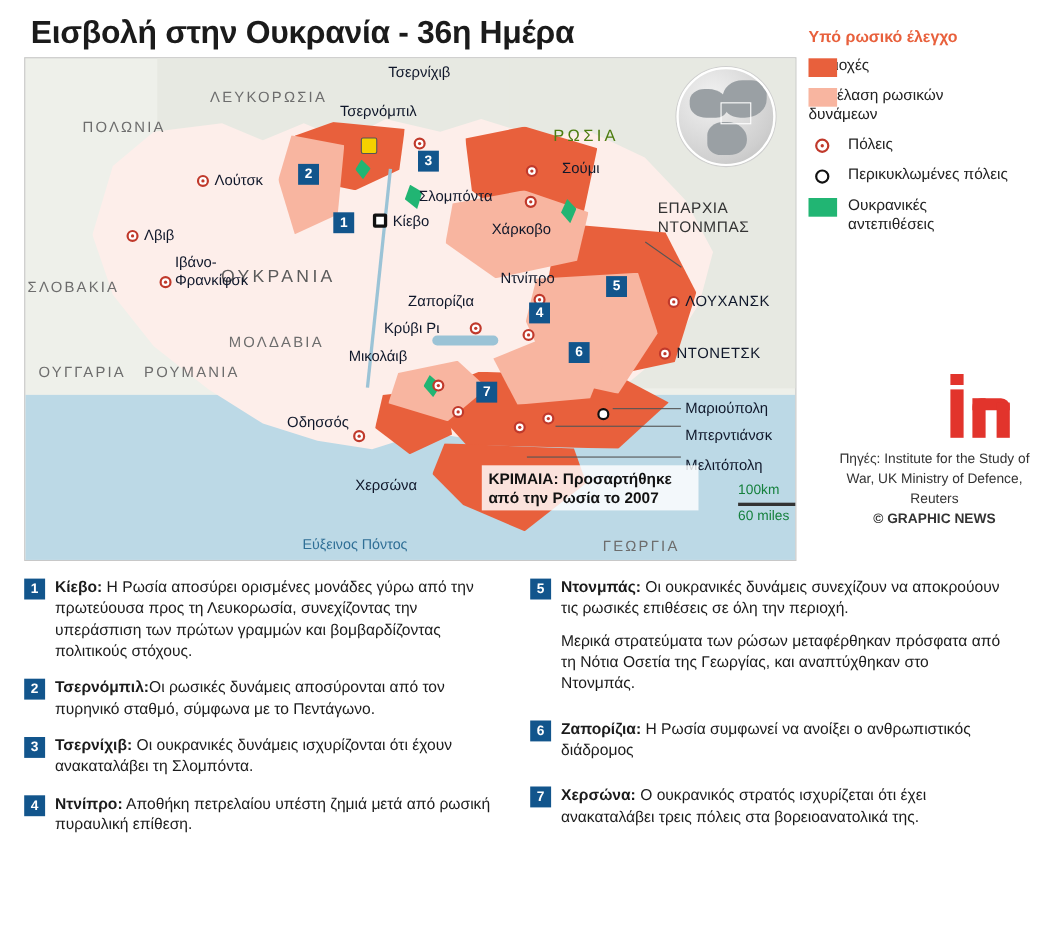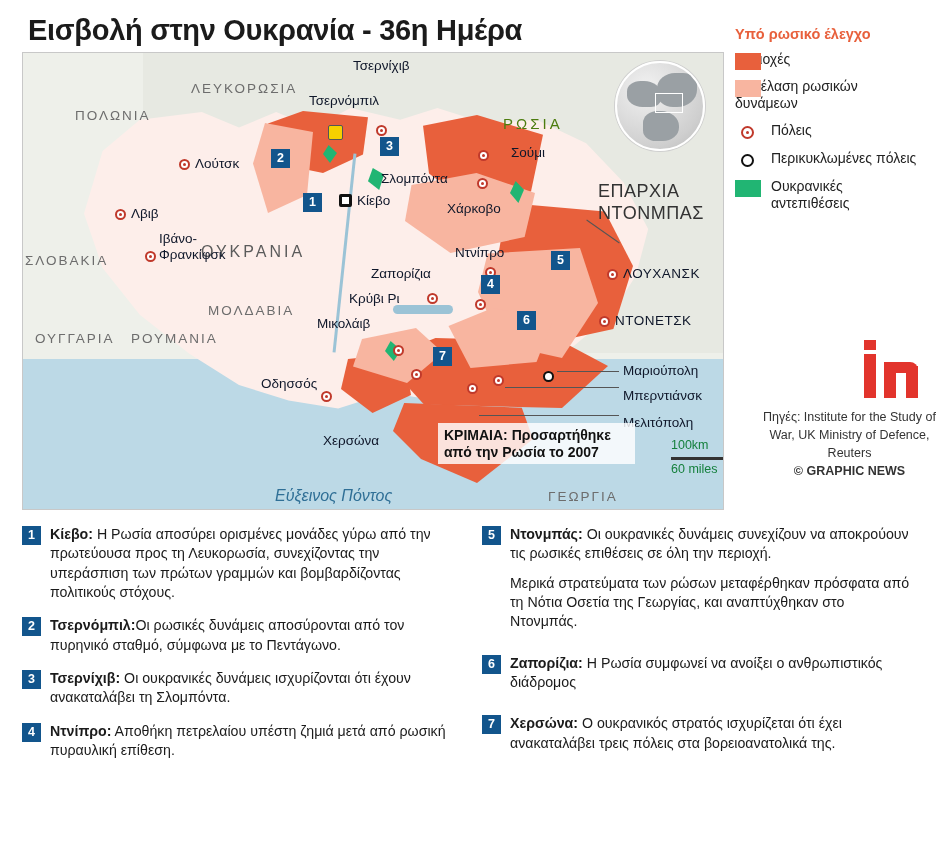--- a/index.html
+++ b/index.html
@@ -46,26 +46,26 @@
   }
   .russia-land{
     position:absolute;left:440px;top:0px;width:270px;height:300px;
     background:#e7e9e2;
   }
   
   .ctrl{position:absolute;background:#e8603c;}
   .adv{position:absolute;background:#f8b5a0;}
   .ua-green{position:absolute;background:#21b573;}
   
-  .lbl{position:absolute;font-size:18px;color:#4b4b4b;}
+  .lbl{position:absolute;font-size:14px;color:#4b4b4b;}
   .lbl.country{letter-spacing:2px;font-size:13.5px;color:#6d6d6d;}
   .lbl.ua{letter-spacing:3px;font-size:16px;color:#5b5b5b;}
   .lbl.ru{letter-spacing:3px;font-size:15px;color:#4d7c0f;}
   .lbl.city{color:#0f172a;font-size:13.5px;}
-  .lbl.sea-name{color:#2f6f96;font-size:16px;font-style:italic;}
+  .lbl.sea-name{color:#2f6f96;font-size:13px;}
   .dot{
     position:absolute;width:11px;height:11px;border-radius:50%;
     border:2.5px solid #111;background:#fff;box-sizing:border-box;
   }
   .dot.red{border-color:#c0392b;}
   .dot.red:after{
     content:"";position:absolute;left:2px;top:2px;width:3px;height:3px;
     background:#c0392b;border-radius:50%;
   }
   .dot.capital{

